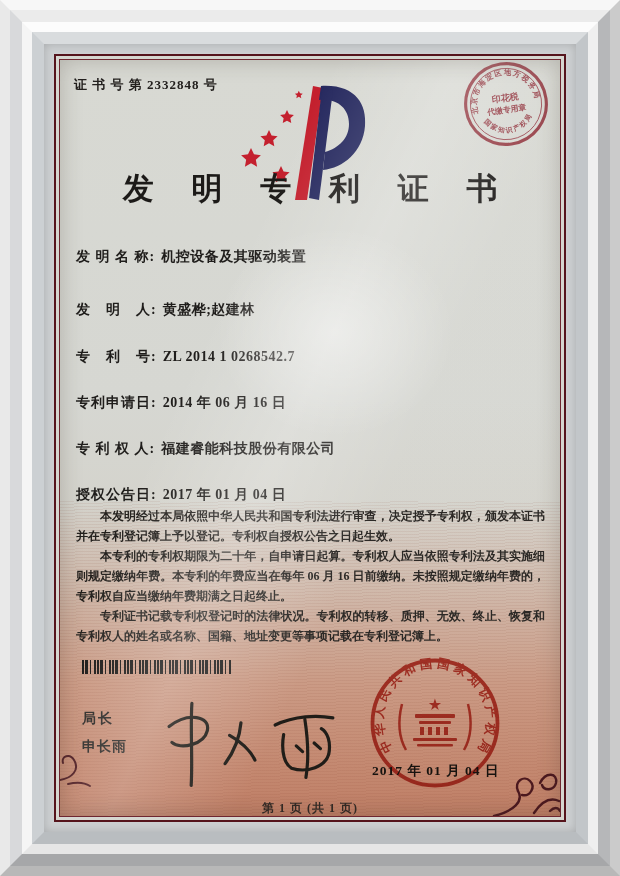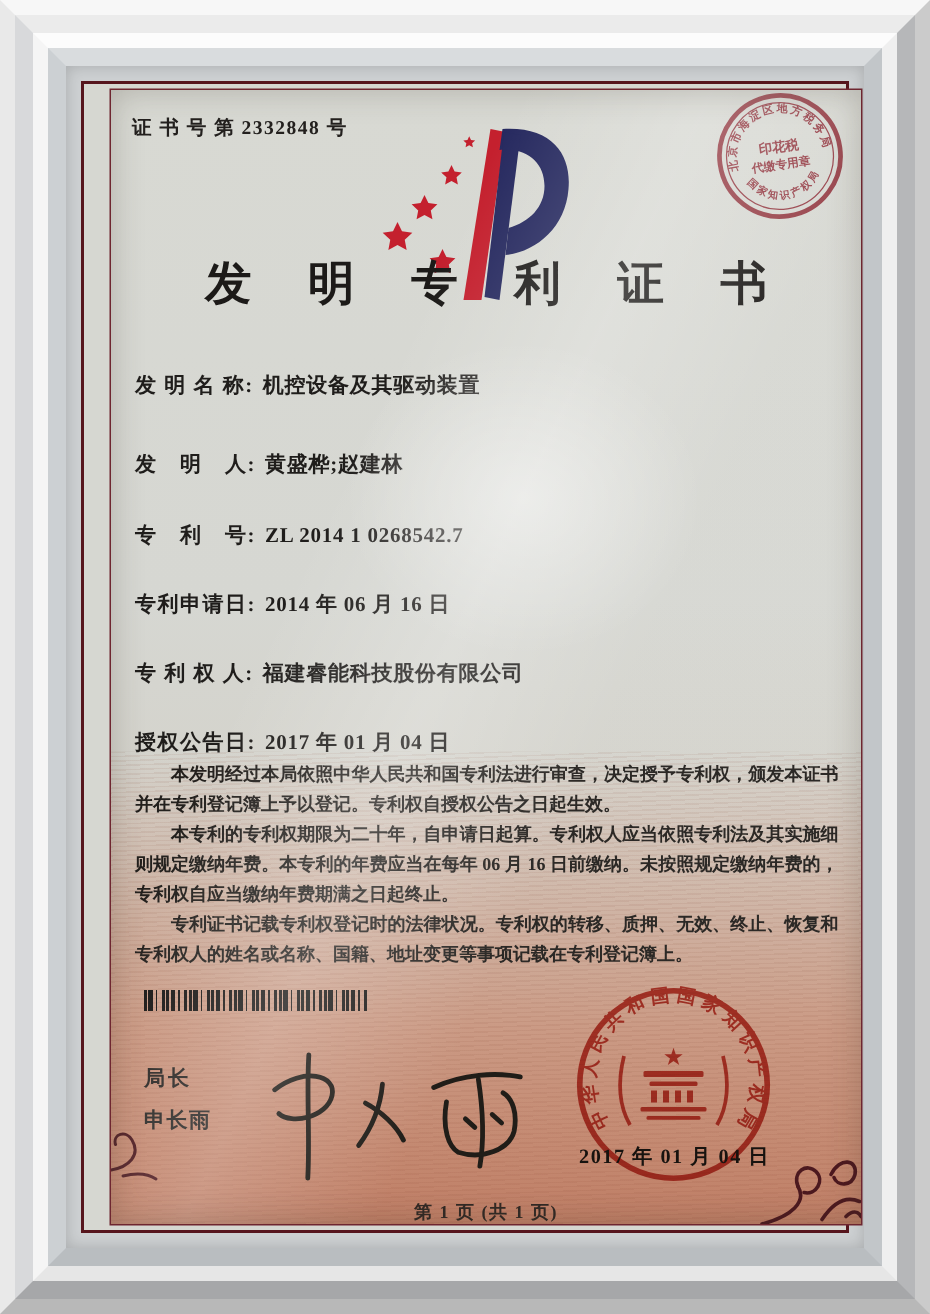--- a/index.html
+++ b/index.html
@@ -5,21 +5,21 @@
   html,body{margin:0;padding:0;background:#777;}
   *{box-sizing:border-box;}
   .stage{width:620px;height:876px;position:relative;font-family:"Liberation Serif",serif;}
   
   .f1{width:620px;height:876px;border:10px solid;border-color:#f7f7f7 #cbcbcb #b8b8b8 #e9e9e9;background:#ddd;}
   .f2{width:100%;height:100%;border:12px solid;border-color:#ebebeb #b6b7b9 #a6a7a9 #d8d9db;}
   .f3{width:100%;height:100%;border:10px solid;border-color:#fcfcfc #efefef #e6e6e6 #f5f5f5;}
   .mat{width:100%;height:100%;border:12px solid;border-color:#d9dcde #c2c6c9 #b9bdc0 #ccd0d3;background:#cdd0d2;padding:10px;box-shadow:inset 0 0 10px rgba(0,0,0,.18);}
   .certwrap{width:100%;height:100%;border:2px solid #56151d;padding:3px;background:#d6d7d1;}
   .certinner{width:100%;height:100%;border:1px solid #6e2630;position:relative;overflow:hidden;
-    background:linear-gradient(180deg,#d8d9d3 0%,#d6d7d2 45%,#d4d3cc 60%,#d2cec6 72%);margin-left:14px;}
+    background:linear-gradient(180deg,#d8d9d3 0%,#d6d7d2 45%,#d4d3cc 60%,#d2cec6 72%);}
   .paper{position:absolute;inset:0;overflow:hidden;}
   
   .watermark{position:absolute;left:0;right:0;bottom:0;height:315px;pointer-events:none;
     background:
       repeating-linear-gradient(178deg,rgba(120,50,30,.08) 0 1px,rgba(255,255,255,0) 1px 3px),
       linear-gradient(180deg,rgba(197,128,98,0) 0%,rgba(197,128,98,.30) 28%,rgba(196,122,92,.66) 58%,rgba(190,115,86,.82) 85%,rgba(186,110,82,.88) 100%);}
   .glare{position:absolute;inset:0;pointer-events:none;
     background:
       radial-gradient(ellipse 170px 150px at 55% 36%,rgba(255,255,255,.42),rgba(255,255,255,0) 70%),
       linear-gradient(115deg,rgba(255,255,255,0) 32%,rgba(255,255,255,.22) 47%,rgba(255,255,255,.04) 62%);}

